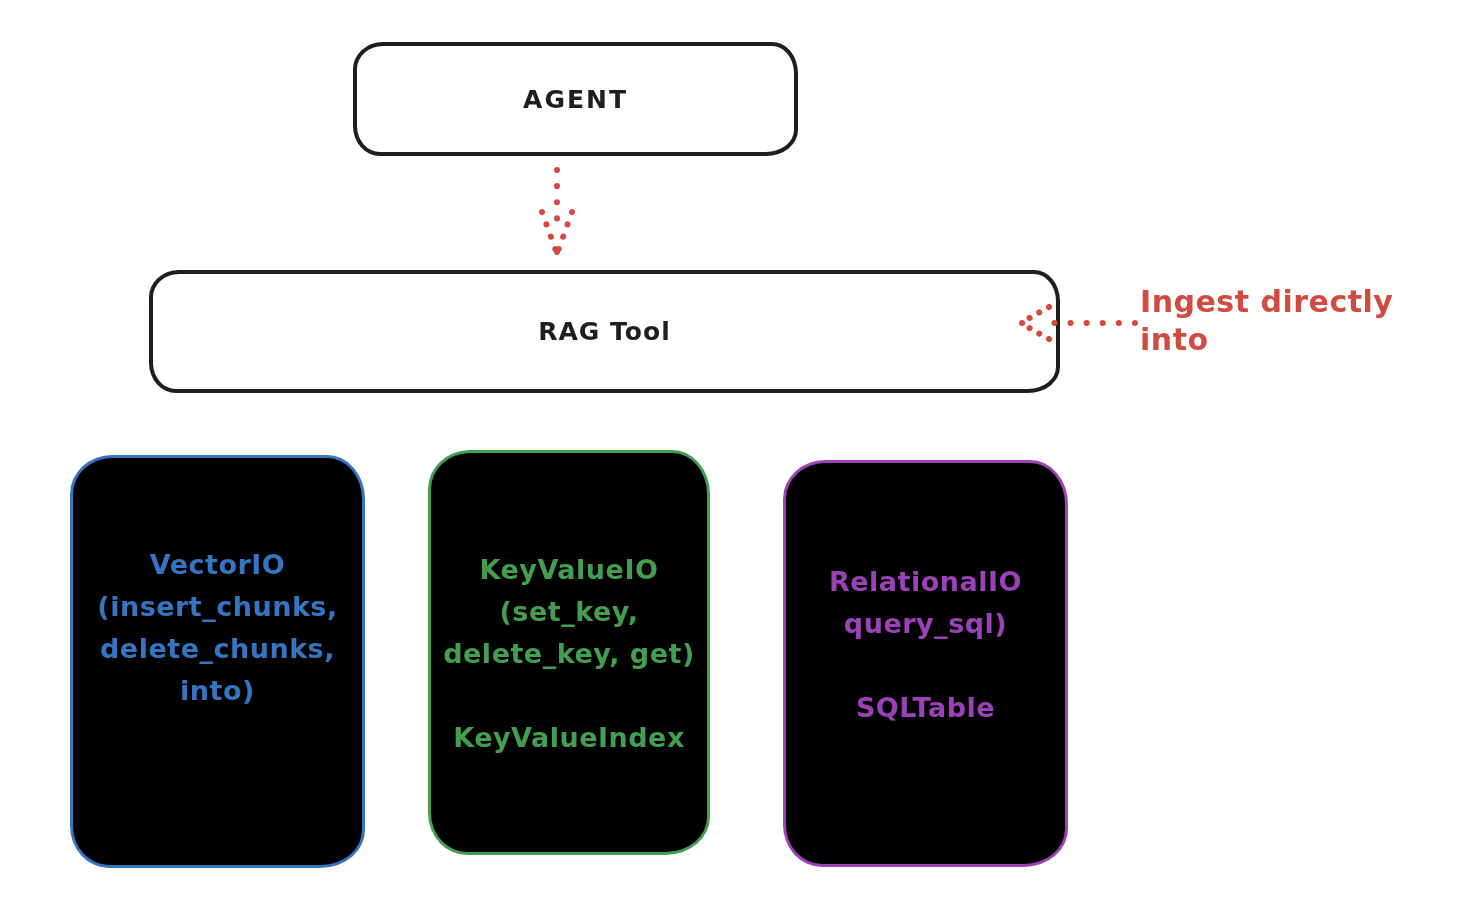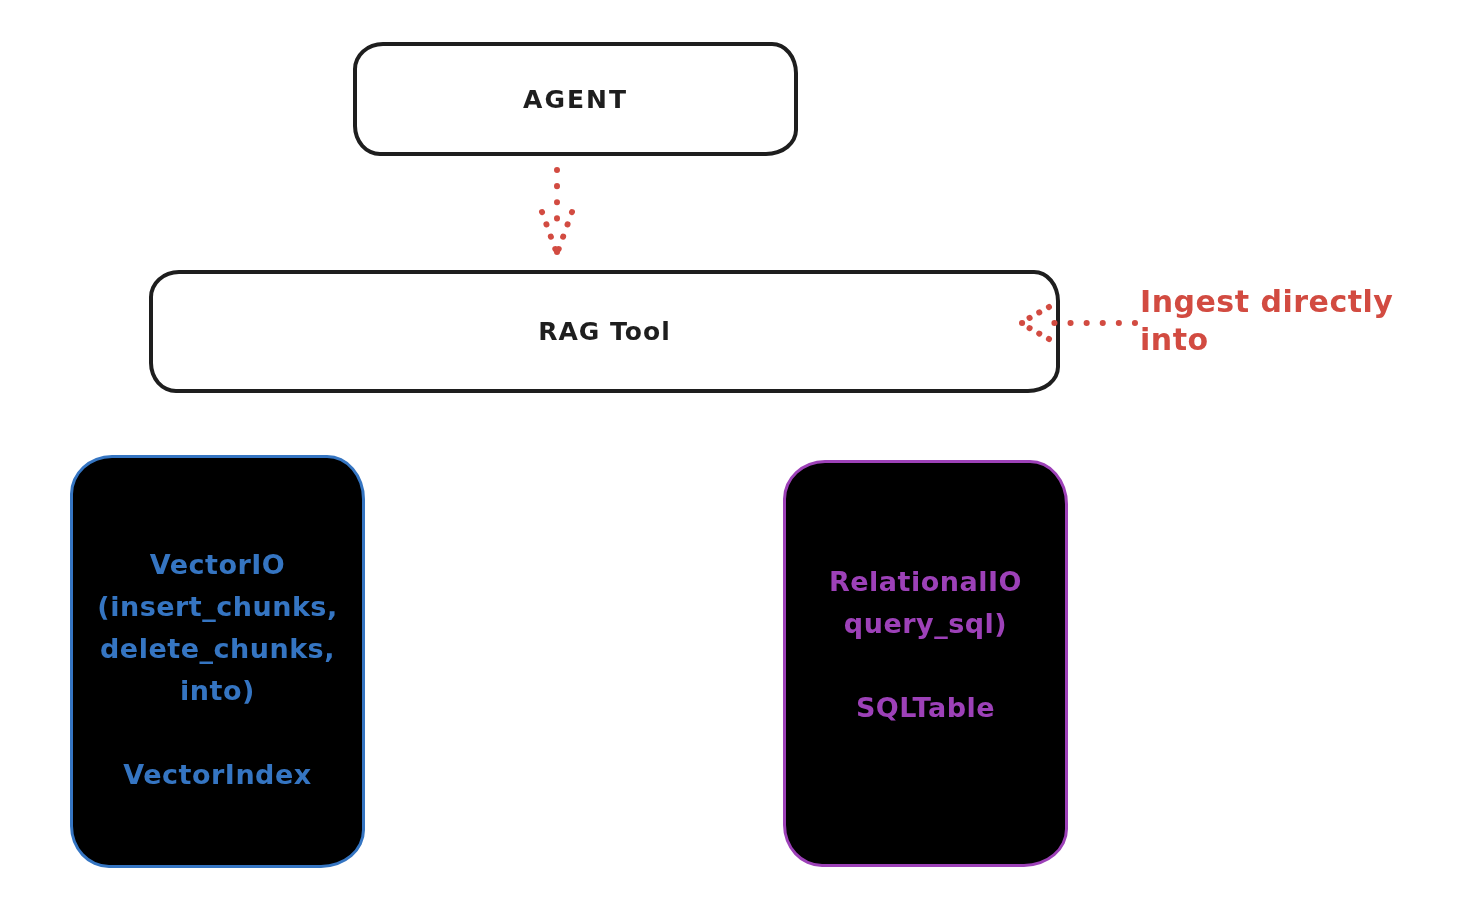--- a/index.html
+++ b/index.html
@@ -113,23 +113,28 @@
 
   <div class="annotation">
     <span>Ingest directly into</span>
   </div>
 
   <div class="box io-box io-vector">
     <span class="io-line">VectorIO</span>
     <span class="io-line">(insert_chunks,</span>
     <span class="io-line">delete_chunks,</span>
     <span class="io-line">into)</span>
-    <span class="io-index">VectorIndex</span>
   </div>
 
+  <div class="box io-box io-keyvalue">
+    <span class="io-line">KeyValueIO</span>
+    <span class="io-line">(set_key,</span>
+    <span class="io-line">delete_key, get)</span>
+    <span class="io-index">KeyValueIndex</span>
+  </div>
 
   <div class="box io-box io-relational">
     <span class="io-line">RelationalIO</span>
     <span class="io-line">query_sql)</span>
     <span class="io-index">SQLTable</span>
   </div>
 
 </div>
 
 </body></html>

